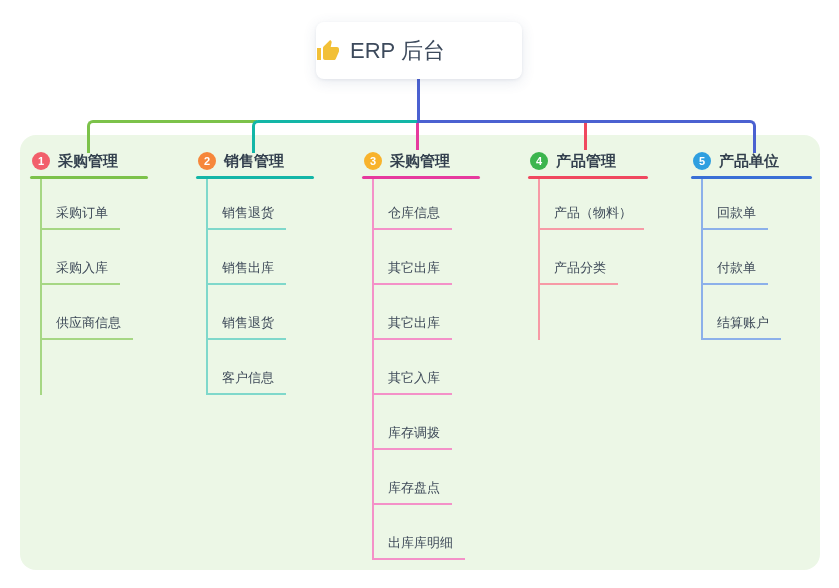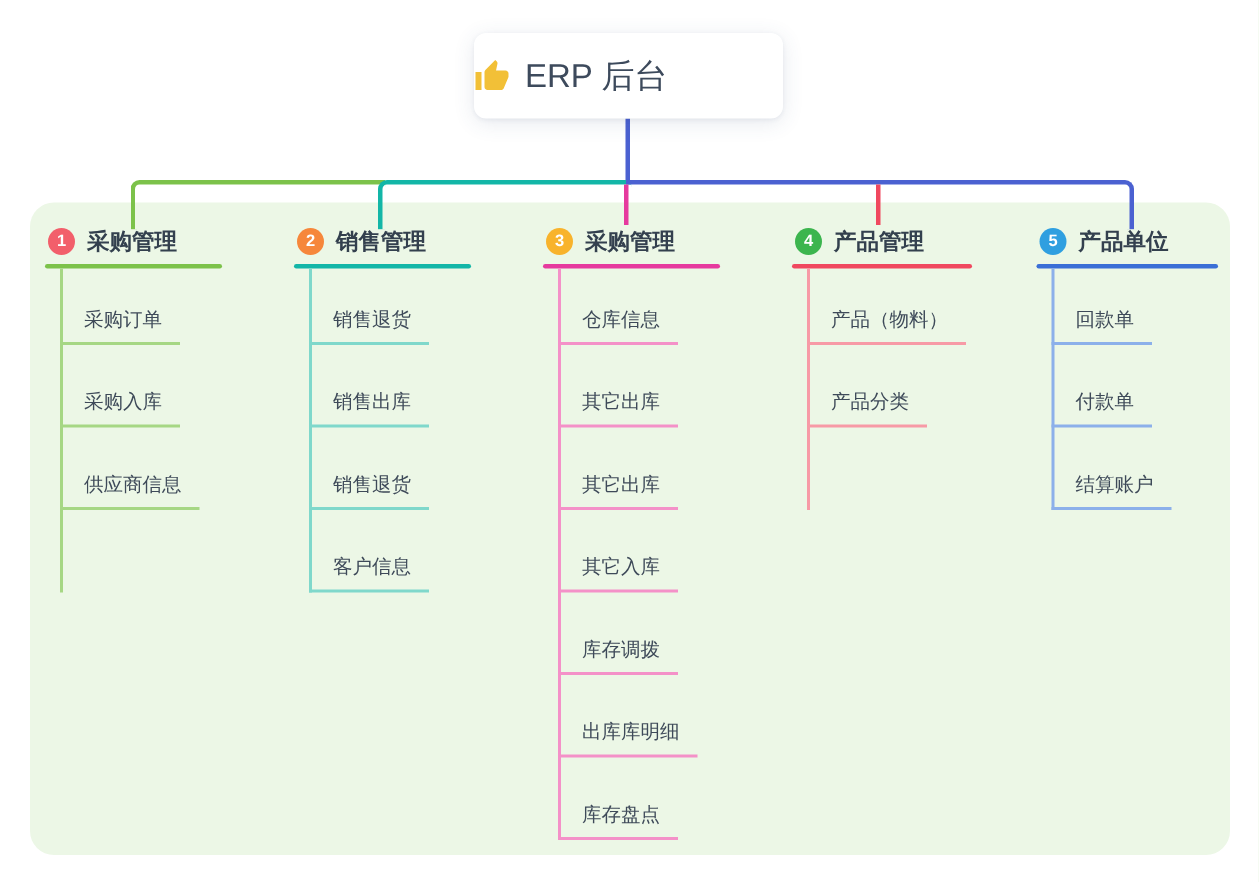--- a/index.html
+++ b/index.html
@@ -145,24 +145,24 @@
     <div class="kid">
         <span class="kid-label">其它出库</span>
       </div>
     <div class="kid">
         <span class="kid-label">其它入库</span>
       </div>
     <div class="kid">
         <span class="kid-label">库存调拨</span>
       </div>
     <div class="kid">
+        <span class="kid-label">库存盘点</span>
+      </div>
+    <div class="kid">
         <span class="kid-label">出库库明细</span>
-      </div>
-    <div class="kid">
-        <span class="kid-label">库存盘点</span>
       </div>
   </div>
 </div>
 
 <div class="branch b4">
   <div class="branch-header">
     <span class="num">4</span>
     <span>产品管理</span>
   </div>
   <div class="branch-underline"></div>

